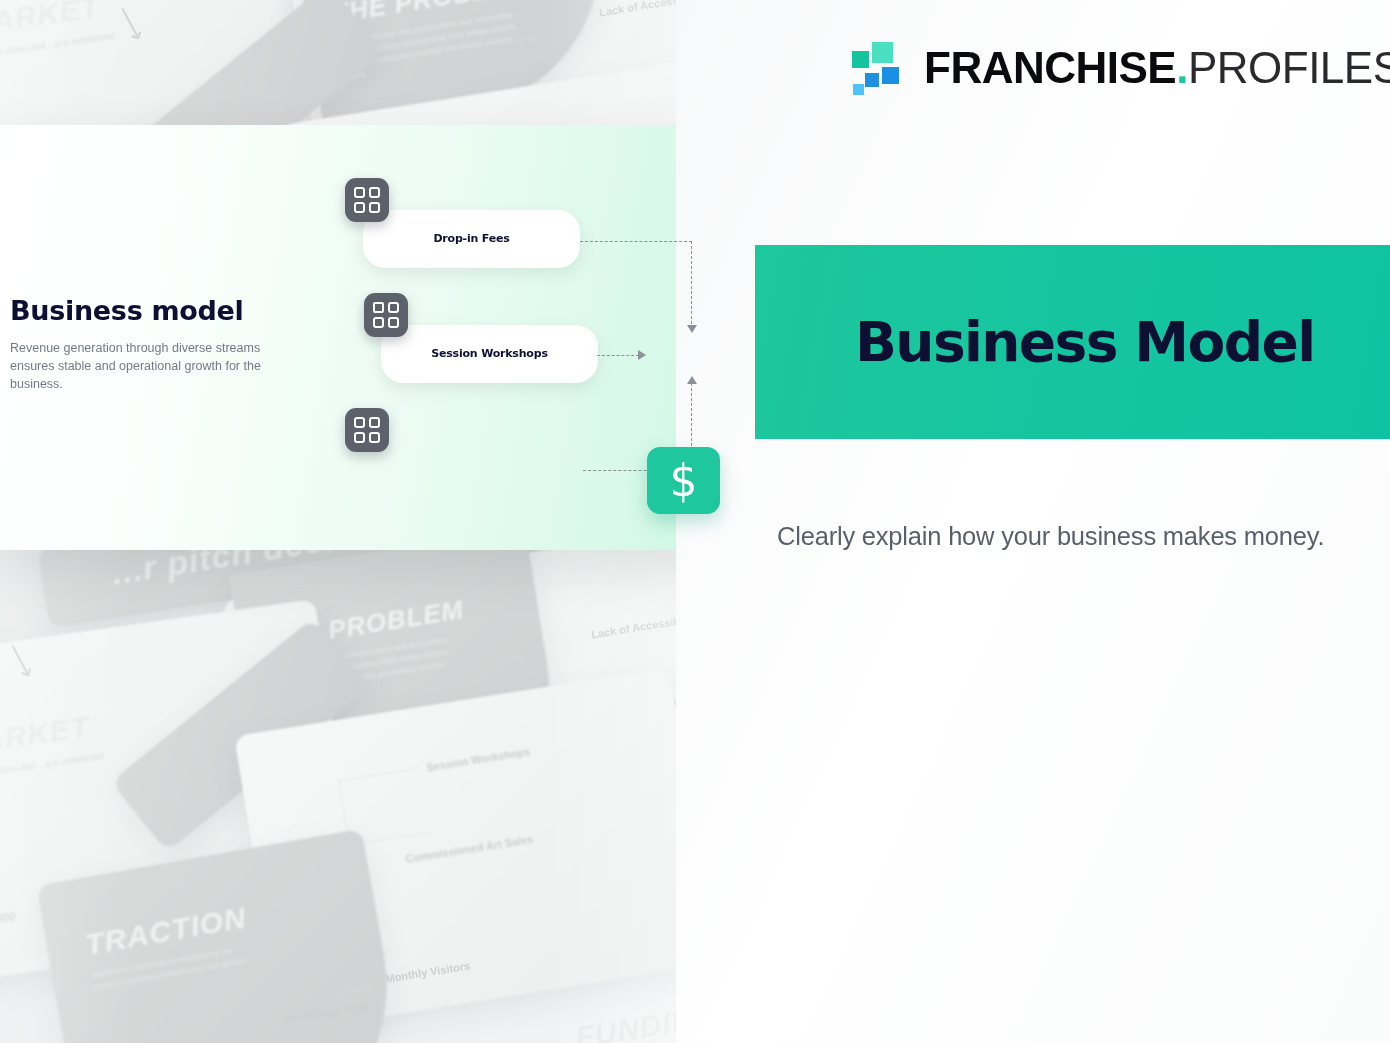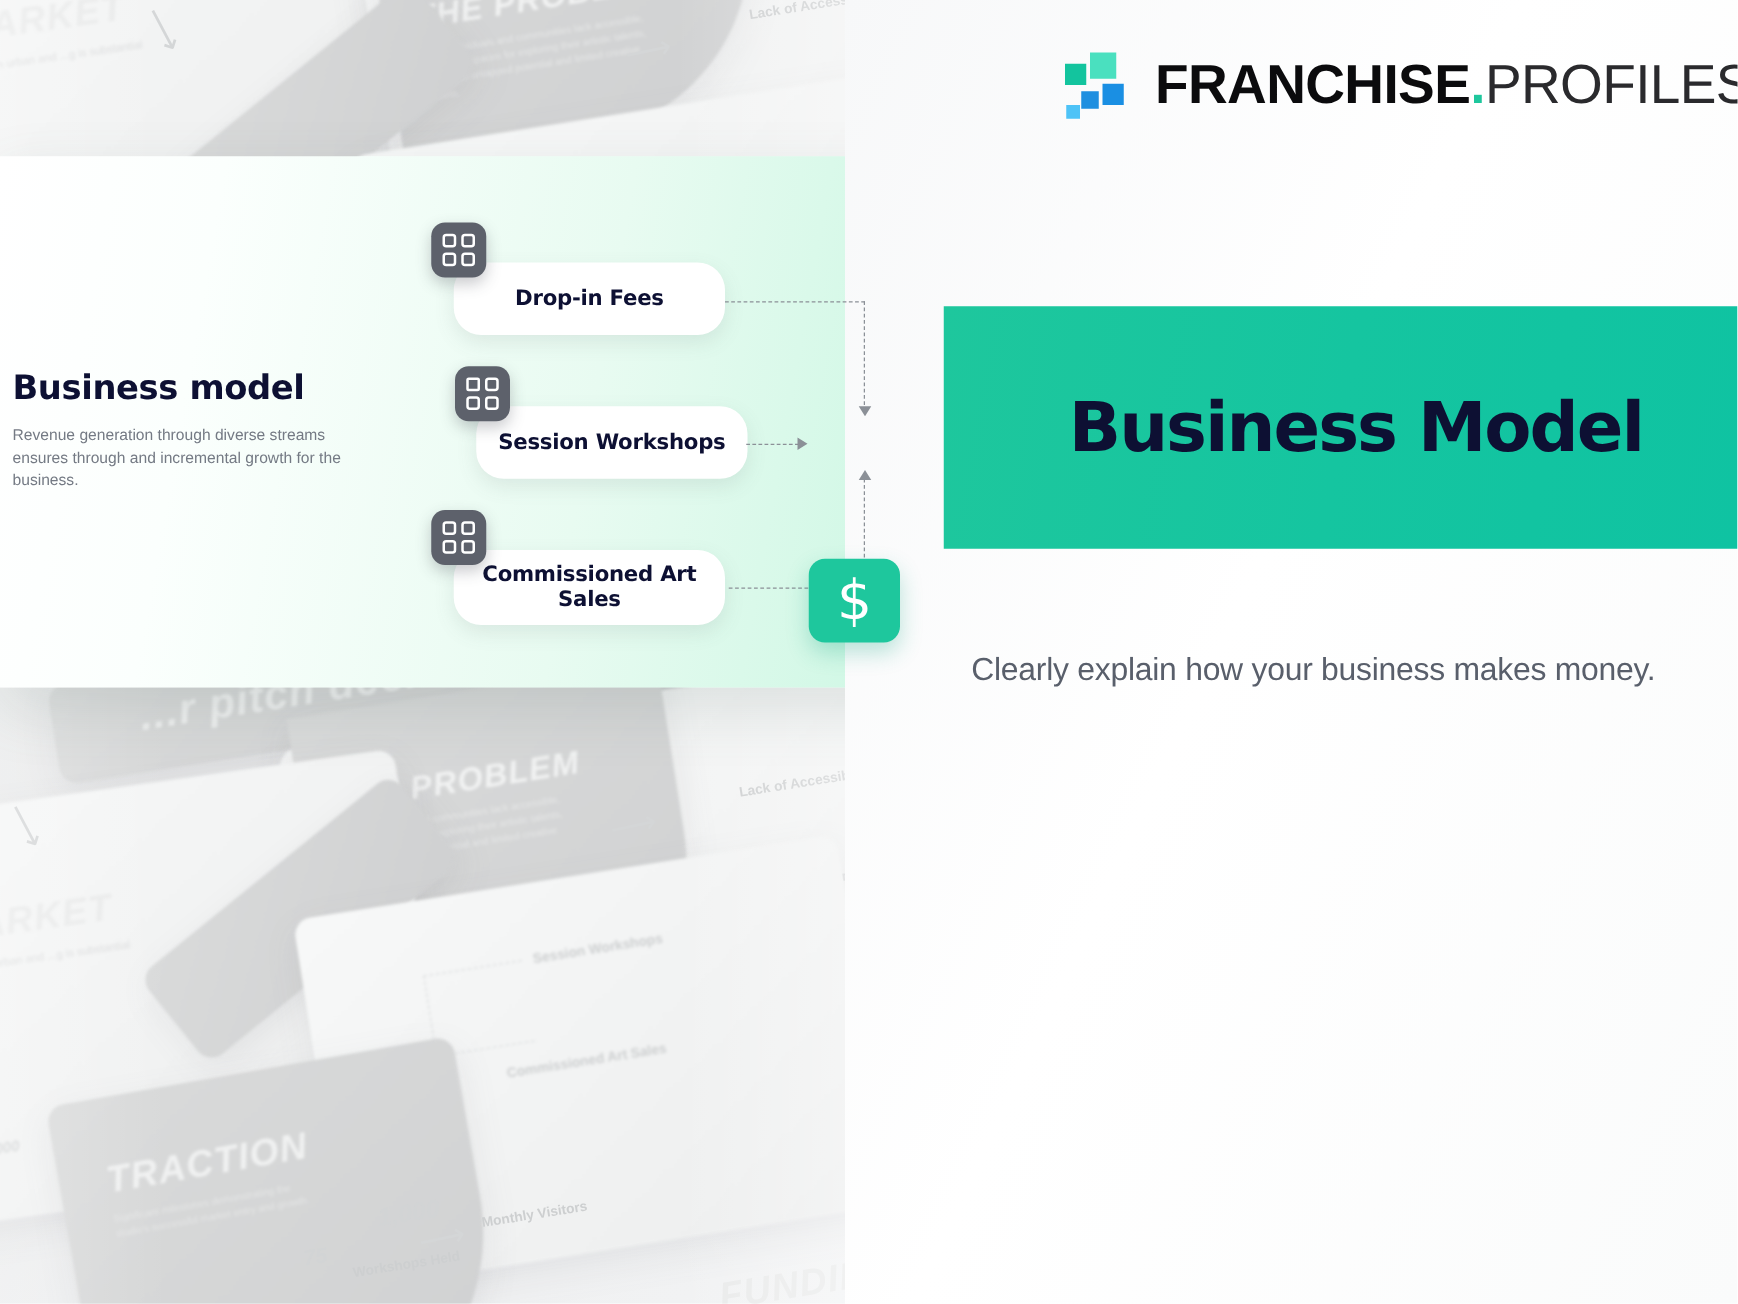--- a/index.html
+++ b/index.html
@@ -58,21 +58,21 @@
   }
   #card-sub{
     margin-top:13px; font-size:12.5px; line-height:1.45; color:#747a84; max-width:290px;
   }
 
   .node{
     position:absolute; background:#fff; border-radius:22px;
     box-shadow:0 6px 16px rgba(90,110,105,.13);
     display:flex; align-items:center; justify-content:center; text-align:center;
     font-family:"DejaVu Sans", sans-serif;
-    font-weight:700; font-size:17px; color:#0d1033; letter-spacing:-.2px;
+    font-weight:700; font-size:11px; color:#0d1033; letter-spacing:-.2px;
     line-height:1.18; padding:0 10px;
   }
   .gicon{
     position:absolute; width:44px; height:44px; border-radius:11px;
     background:#5d616b; box-shadow:0 5px 12px rgba(60,65,75,.28);
     display:grid; gap:4px; padding:9px; z-index:4;
   }
   .gicon span{ border:2px solid #fff; border-radius:3px; display:block; }
   .gicon.a{ grid-template-columns:1fr 1fr; grid-template-rows:1fr 1fr; }
   .gicon.b{ grid-template-columns:1fr 1fr; grid-template-rows:1fr 1fr; }
@@ -196,21 +196,21 @@
 
   <div class="bigtitle" style="left:575px; top:1010px; font-size:30px; transform:rotate(-9deg);">FUNDING</div>
 
   <div class="vig"></div>
 </div>
 
 <div id="model-card">
 
   <div id="card-left">
     <div id="card-heading">Business model</div>
-    <div id="card-sub">Revenue generation through diverse streams ensures through and incremental growth for the business.</div>
+    <div id="card-sub">Revenue generation through diverse streams ensures stable and operational growth for the business.</div>
   </div>
 
   <div class="conn" style="left:580px; top:116px; width:112px; height:88px; border-top:1.6px dashed #8b9097; border-right:1.6px dashed #8b9097;"></div>
   <div class="arrowhead" style="left:687px; top:200px; border-left:5px solid transparent; border-right:5px solid transparent; border-top:8px solid #8b9097;"></div>
 
   <div class="conn" style="left:597px; top:230px; width:42px; border-top:1.6px dashed #8b9097;"></div>
   <div class="arrowhead" style="left:638px; top:225px; border-top:5px solid transparent; border-bottom:5px solid transparent; border-left:8px solid #8b9097;"></div>
 
   <div class="conn" style="left:583px; top:258px; width:109px; height:88px; border-bottom:1.6px dashed #8b9097; border-right:1.6px dashed #8b9097;"></div>
   <div class="arrowhead" style="left:687px; top:251px; border-left:5px solid transparent; border-right:5px solid transparent; border-bottom:8px solid #8b9097;"></div>
@@ -233,23 +233,20 @@
   </div>
   <div class="node" style="left:381px; top:200px; width:217px; height:58px;">
     <span>Session Workshops</span>
   </div>
 
   <div class="gicon c" style="left:345px; top:283px;">
     <span></span>
     <span></span>
     <span></span>
     <span></span>
-  </div>
-  <div class="node" style="left:363px; top:315px; width:217px; height:60px;">
-    <span>Commissioned Art Sales</span>
   </div>
 
   <div id="money-box">
     <span>$</span>
   </div>
 </div>
 
 <div id="right-pane">
 
   <div id="logo-row">

